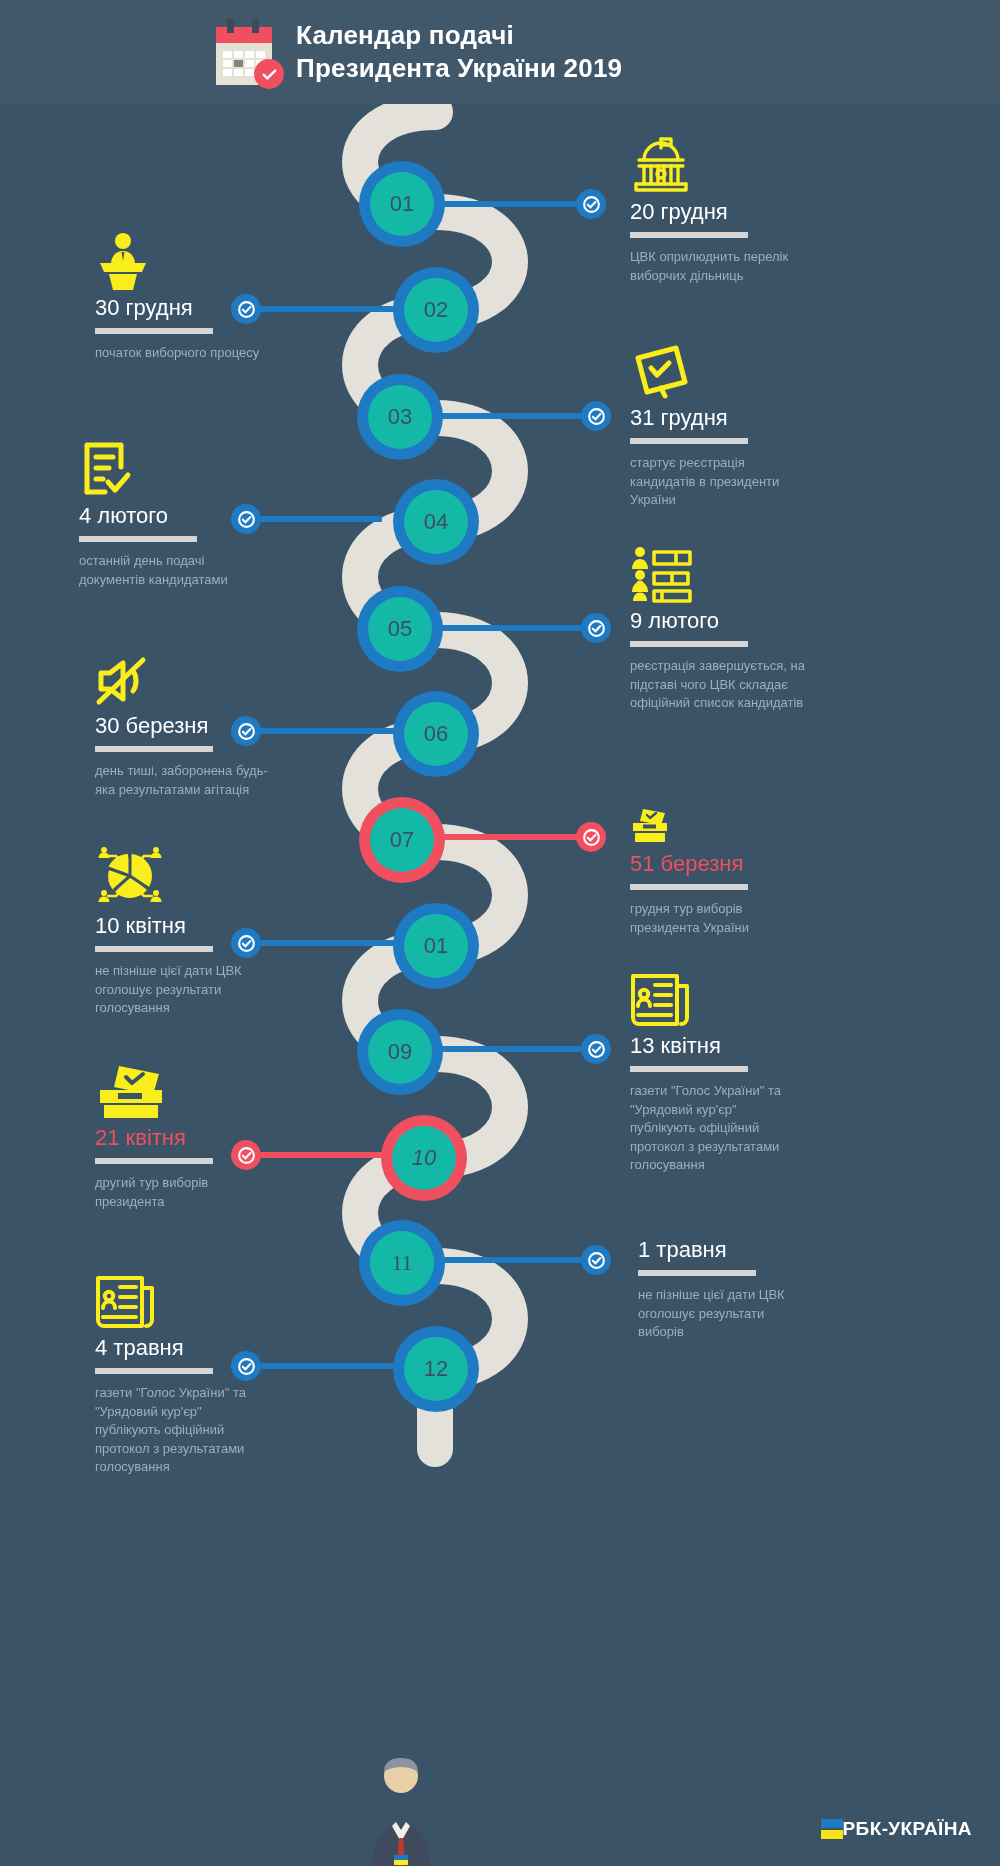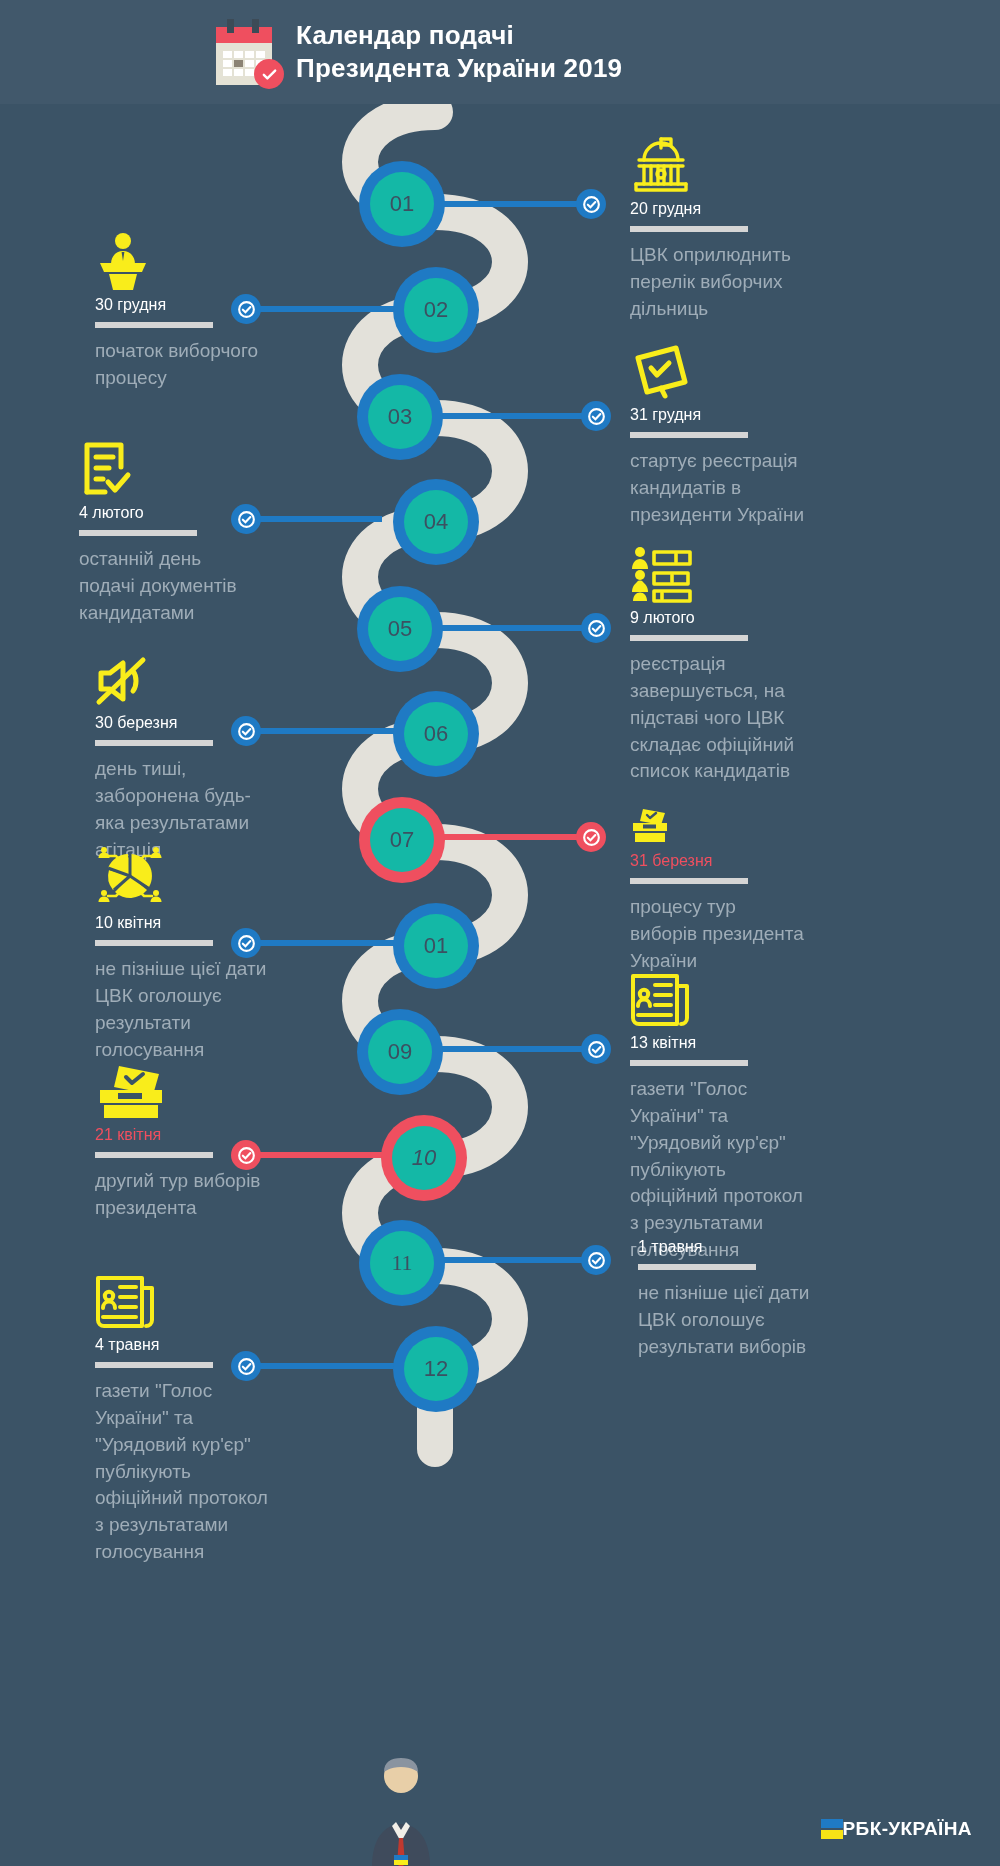--- a/index.html
+++ b/index.html
@@ -55,25 +55,25 @@
     background: #1f7ac4; display:flex; align-items:center; justify-content:center; z-index: 5;
   }
   .bullet.red { background: #ef4f5f; }
   .bullet svg { width: 21px; height: 21px; }
 
   
   .entry { position: absolute; width: 175px; }
   .entry .ico { height: 58px; margin-bottom: 6px; display: flex; align-items: flex-end; }
   .entry .ico svg { display:block; }
   .entry .date {
-    font-size: 16px; color: #ffffff; font-weight: normal; line-height: 1.1; white-space: nowrap;
+    font-size: 22px; color: #ffffff; font-weight: normal; line-height: 1.1; white-space: nowrap;
   }
   .entry .date.red { color: #ef4f5f; }
   .entry .rule { width: 118px; height: 6px; background: #d5d5d5; margin: 8px 0 10px 0; }
-  .entry .desc { font-size: 19px; color: #9fadb8; line-height: 1.42; }
+  .entry .desc { font-size: 13px; color: #9fadb8; line-height: 1.42; }
 
   
   .person { position: absolute; left: 362px; top: 1756px; width: 78px; height: 110px; }
 
   
   .logo { position: absolute; right: 28px; bottom: 26px; display: flex; align-items: center; gap: 0; }
   .logo-mark { width: 22px; height: 20px; display:flex; flex-direction:column; }
   .logo-mark i { display:block; height: 9px; }
   .logo-mark i.b { background: #1f7ac4; }
   .logo-mark i.y { background: #f7e316; margin-top: 2px; }
@@ -299,23 +299,23 @@
 <div class="entry" style="left:630px; top:788px;">
   <div class="ico">
     <svg width="42" height="40" viewBox="0 0 42 40" fill="none">
       <path d="M13 3 L35 7 L31 19 L10 15 Z" fill="#f9ed1b"></path>
       <path d="M17 9l3 3 6-5" stroke="#3b5366" stroke-width="2.4" fill="none" stroke-linecap="round" stroke-linejoin="round"></path>
       <rect x="3" y="17" width="34" height="8" fill="#f9ed1b"></rect>
       <rect x="13" y="18.5" width="13" height="4" fill="#3b5366"></rect>
       <rect x="5" y="27" width="30" height="9" fill="#f9ed1b"></rect>
     </svg>
   </div>
-  <div class="date red">31 березня</div>
-  <div class="rule"></div>
-  <div class="desc">процесу тур виборів президента України</div>
+  <div class="date red">51 березня</div>
+  <div class="rule"></div>
+  <div class="desc">грудня тур виборів президента України</div>
 </div>
 
 <div class="entry" style="left:630px; top:970px;">
   <div class="ico">
     <svg width="62" height="56" viewBox="0 0 62 56" fill="none" stroke="#f9ed1b" stroke-width="4" stroke-linecap="round" stroke-linejoin="round">
       <path d="M3 4h44v48H9a6 6 0 0 1-6-6z"></path>
       <path d="M47 14h10v32a6 6 0 0 1-6 6"></path>
       <path d="M25 13h16"></path>
       <circle cx="14" cy="22" r="4.2"></circle>
       <path d="M25 23h16"></path>

